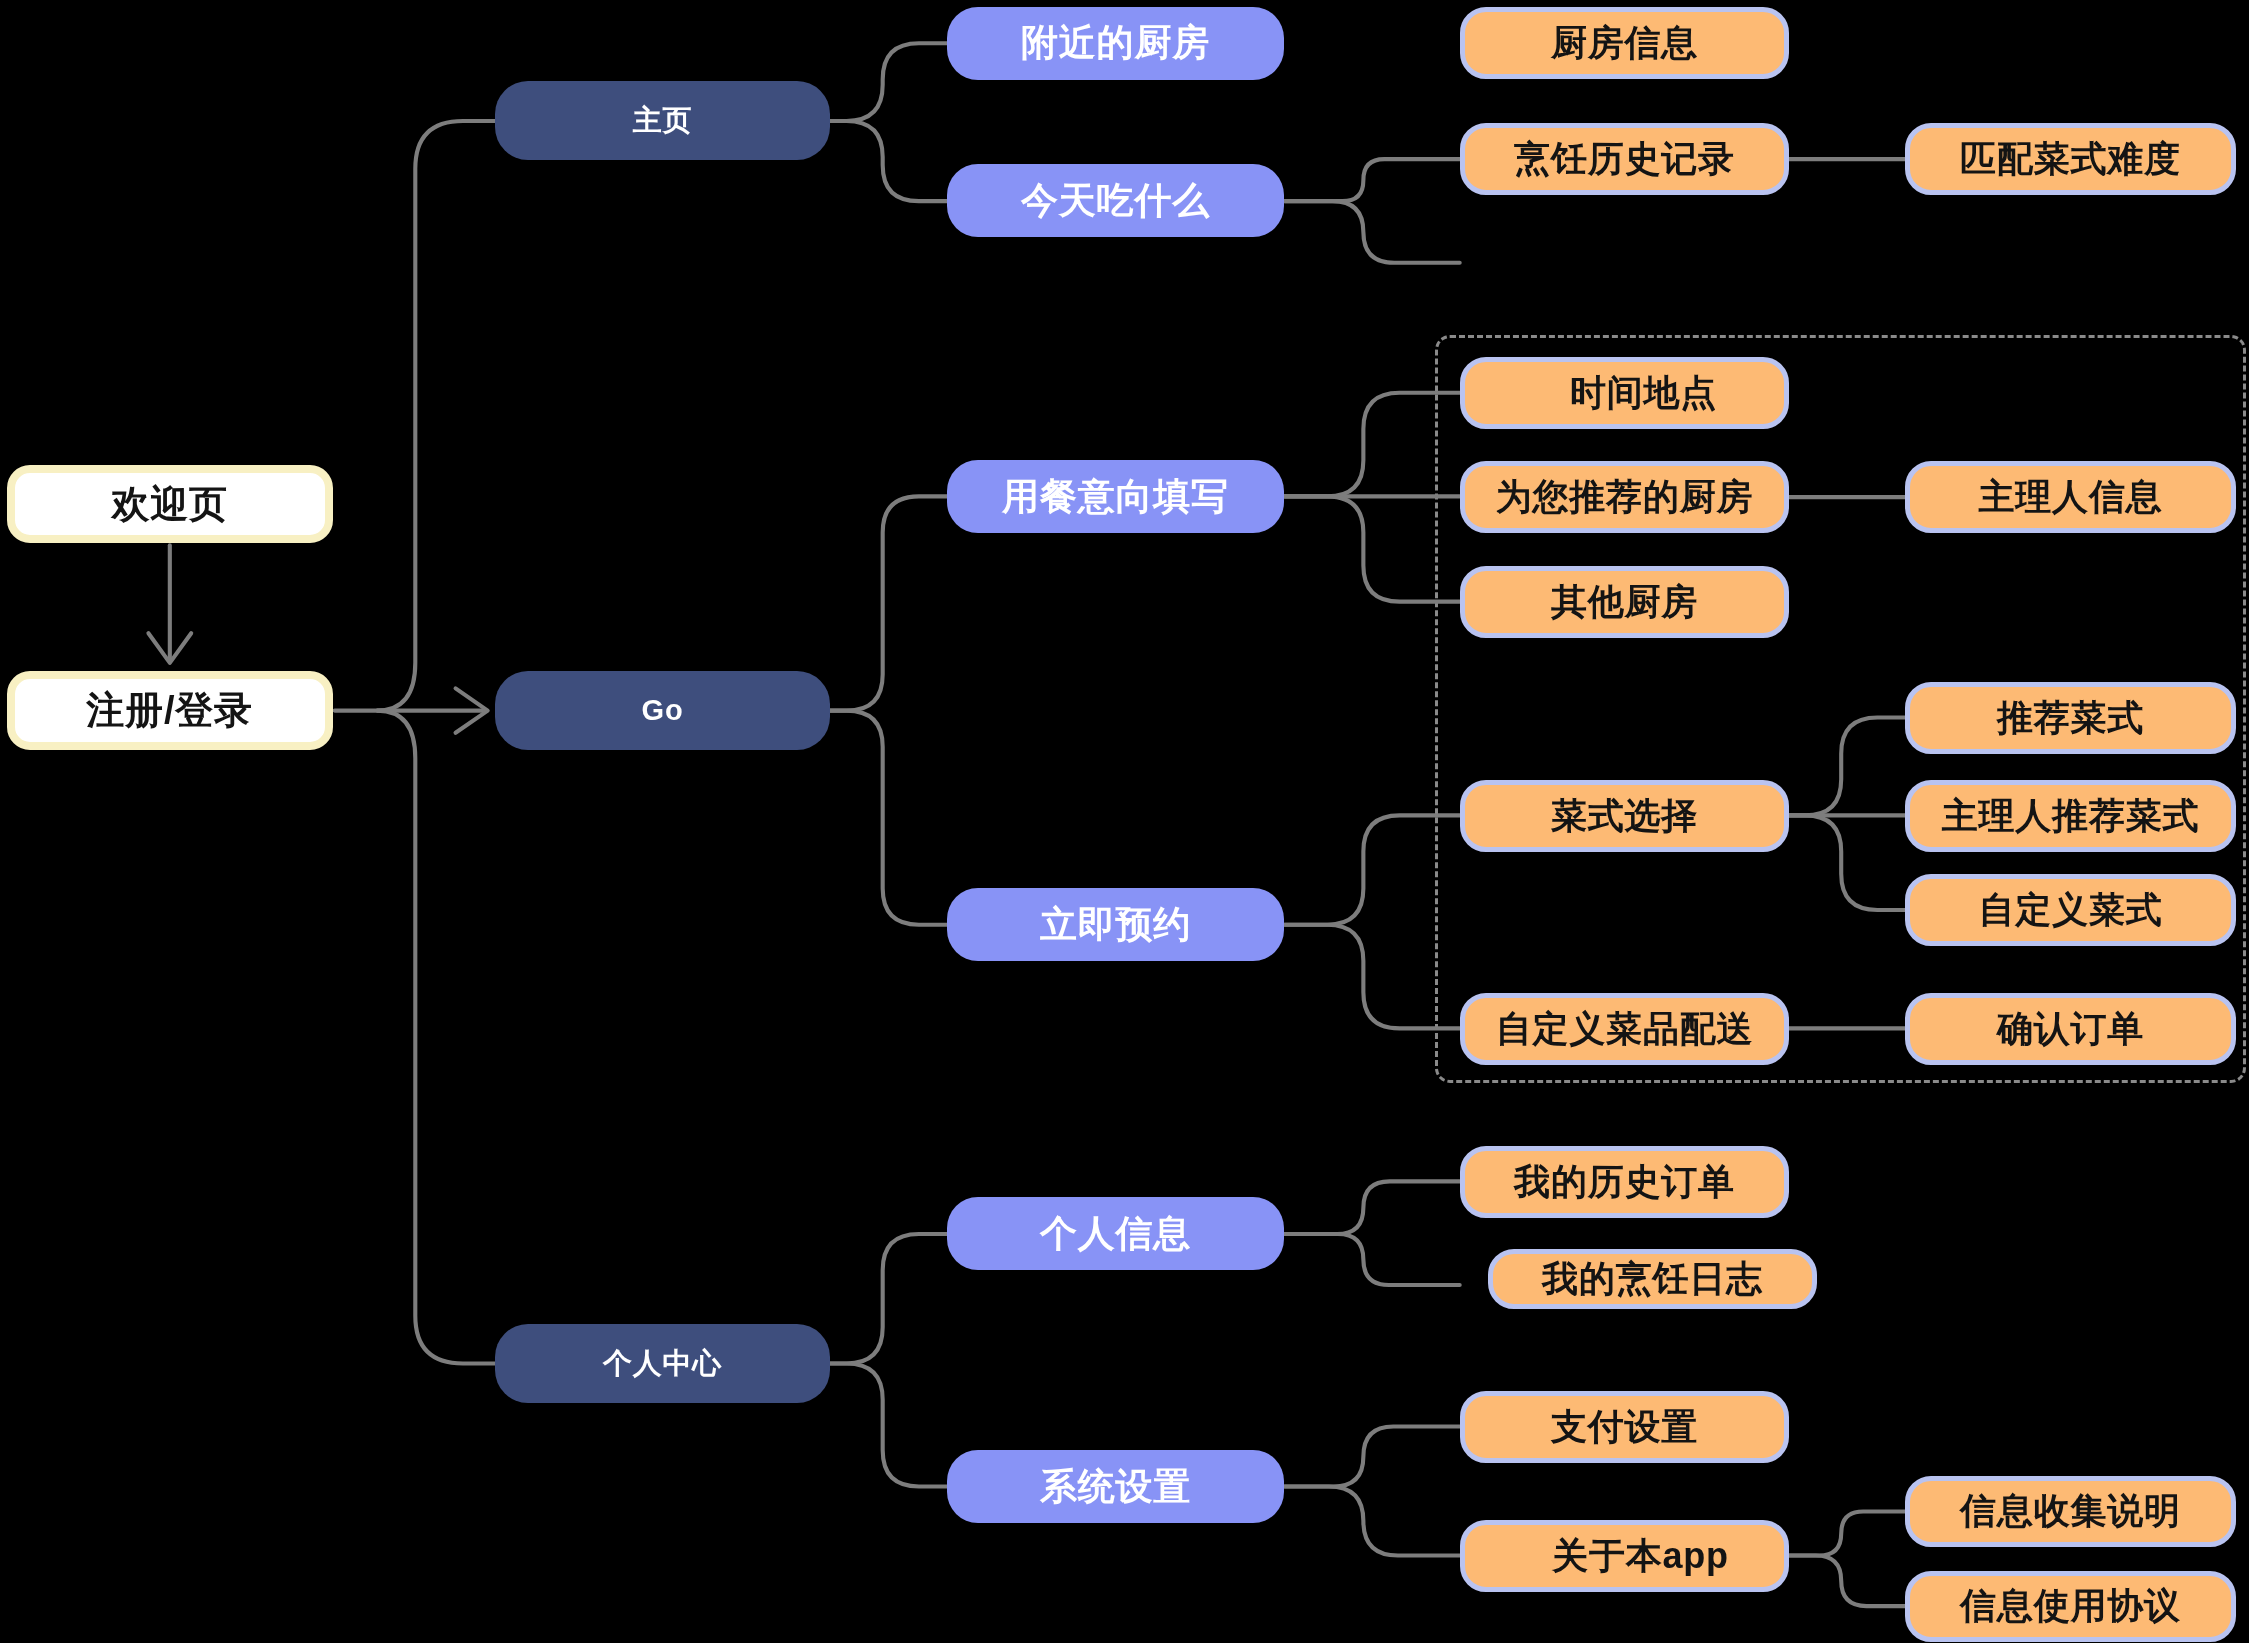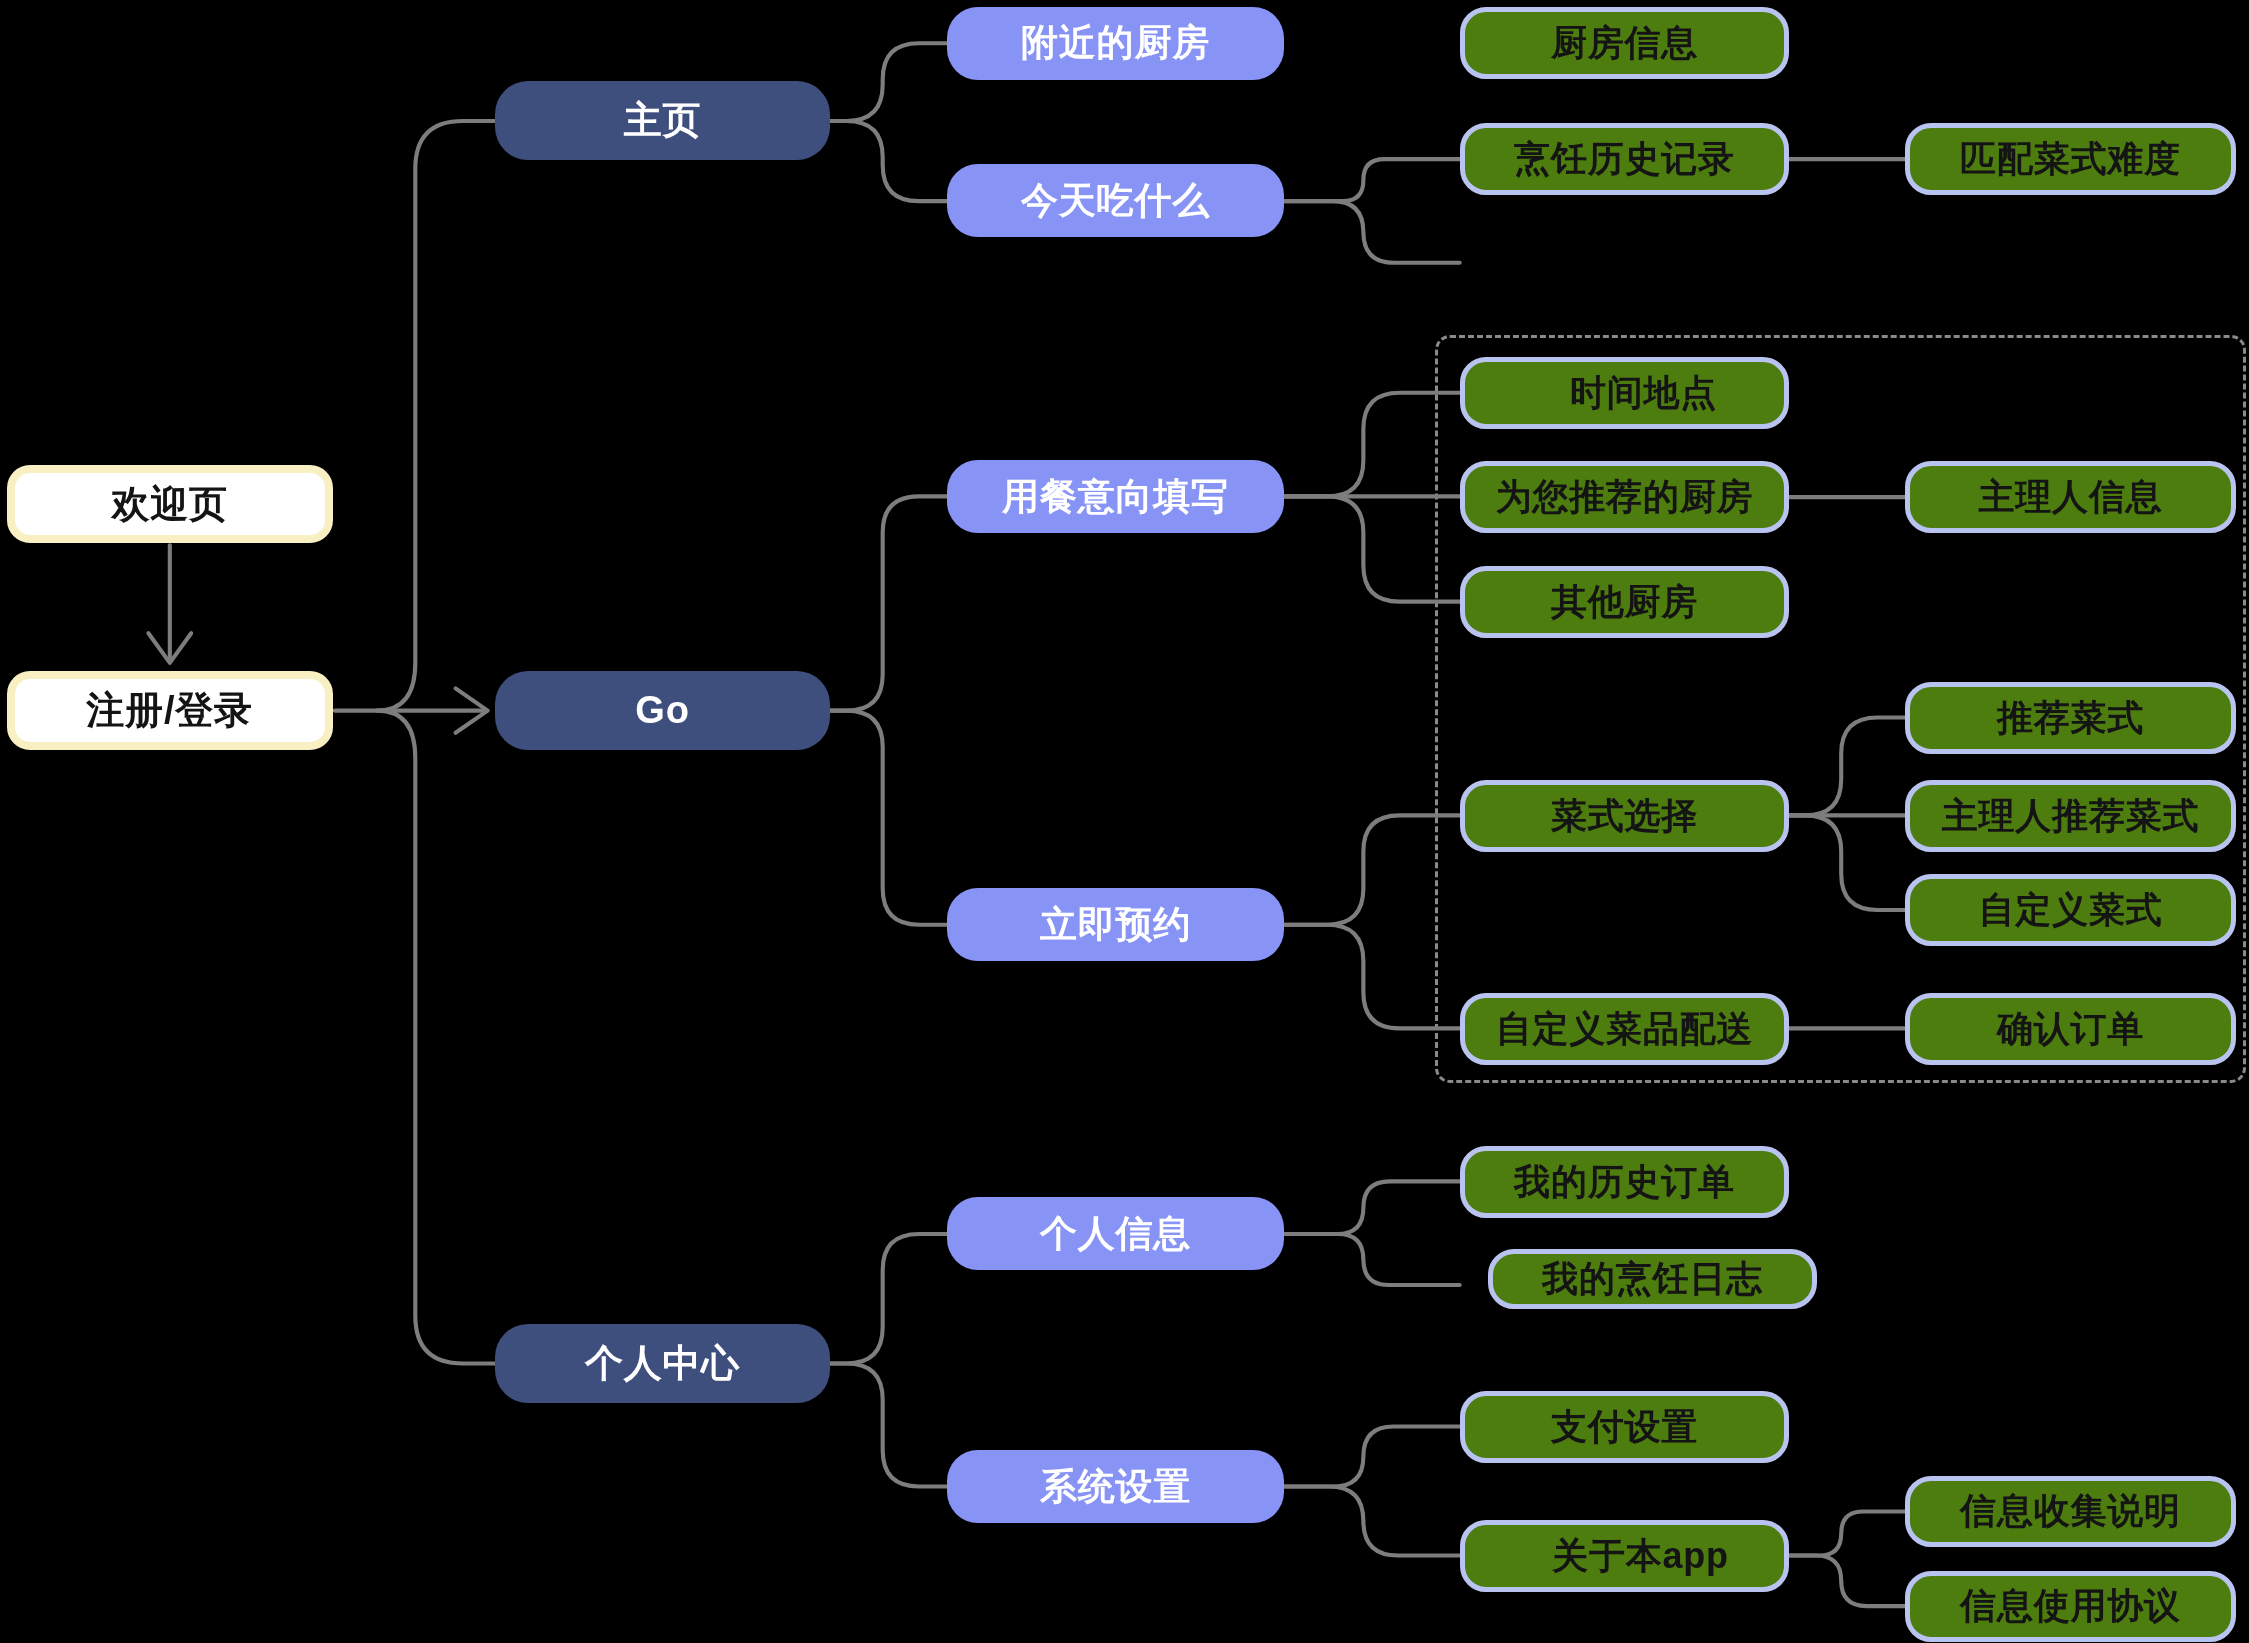--- a/index.html
+++ b/index.html
@@ -20,28 +20,28 @@
     position:absolute;display:flex;align-items:center;justify-content:center;
     box-sizing:border-box;font-weight:700;text-align:center;
     letter-spacing:0.8px;white-space:nowrap;cursor:default;
   }
   .node.root{
     background:#ffffff;border:8.2px solid #F8F0C3;border-radius:23px;
     color:#141414;font-size:38px;
   }
   .node.main{
     background:#3E4E7D;border:none;border-radius:33px;
-    color:#ffffff;font-size:38px;
+    color:#ffffff;font-size:29px;
   }
   .node.sub{
     background:#8893F6;border:none;border-radius:31px;
     color:#ffffff;font-size:37px;
   }
   .node.leaf{
-    background:#4d7c0f;border:5.8px solid #B9C3F0;border-radius:26px;
+    background:#fdba74;border:5.8px solid #B9C3F0;border-radius:26px;
     color:#141414;font-size:36px;
   }
 </style>
 </head>
 <body>
 
 <div id="canvas">
   <div id="group-box" style="left: 1435px; top: 335px; width: 811px; height: 748px; border-color: rgb(138, 138, 138);"></div>
   <svg id="edges-layer" width="2250" height="1644" viewBox="0 0 2736 1999" xmlns="http://www.w3.org/2000/svg">
       <path d="M 206.5 663 V 802" stroke="#7D7D7D"></path>

